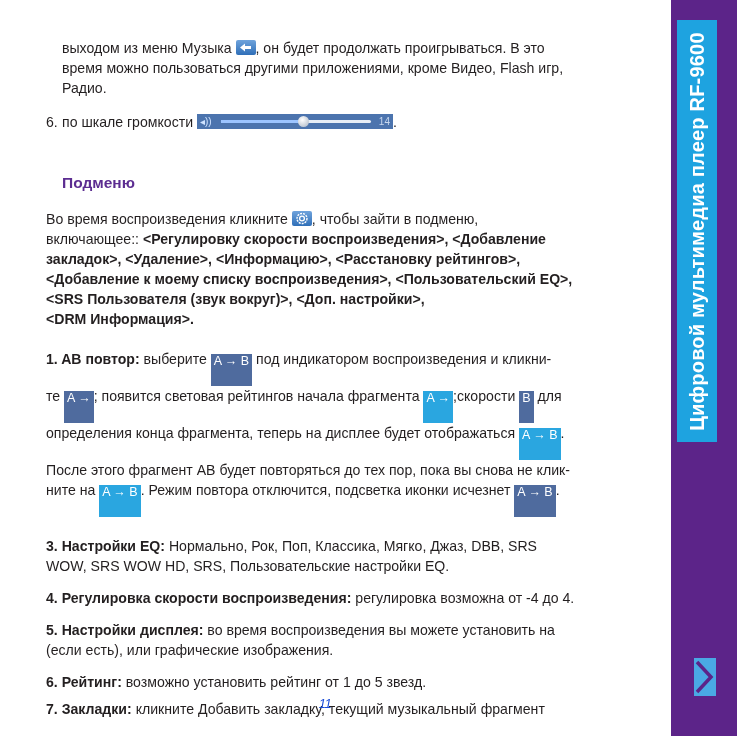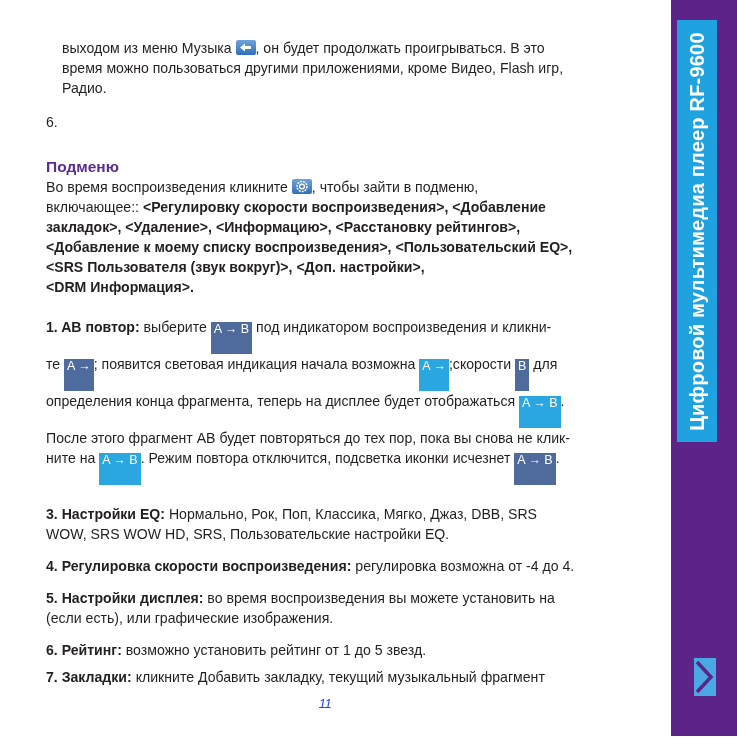--- a/index.html
+++ b/index.html
@@ -14,21 +14,21 @@
     font-size: 14.1px; line-height: 20px;
   }
   .p { margin: 0; }
   .indent { padding-left: 16px; }
   .num-item { display: flex; }
   .num-item .n { width: 16px; flex: none; }
   .sp8 { height: 12px; }
   .sp6 { height: 7px; }
   .heading {
     color: #5c2d91; font-weight: bold; font-size: 15.5px; line-height: 20px;
-    margin: 0;
+    margin: 16px;
   }
   b { font-weight: bold; }
   .chip {
     display: inline-block; height: 32px; line-height: 15px; padding: 0 3px;
     font-size: 12.5px; color: #ffffff; vertical-align: -1px;
   }
   .chip.steel { background: #4f6b9e; }
   .chip.cyan { background: #2aa6e0; }
   .icon-box {
     display: inline-block; width: 20px; height: 15px; vertical-align: -2px;
@@ -81,20 +81,26 @@
     </p>
     <p class="p">время можно пользоваться другими приложениями, кроме Видео, Flash игр,</p>
     <p class="p">Радио.</p>
   </div>
 
   <div class="sp8" style="height:14px"></div>
 
   <div class="num-item">
     <span class="n">6.</span>
     <div>
+      <p class="p">
+        <span>по шкале громкости </span><span class="volume-bar"><span class="spk">◂))</span><span class="track">
+              <span class="fill"></span>
+              <span class="knob"></span>
+            </span><span class="val">14</span></span><span>.</span>
+      </p>
     </div>
   </div>
 
   <div style="height:25px"></div>
 
   <p class="heading">Подменю</p>
   <p class="p">
     <span>Во время воспроизведения кликните </span><span class="icon-box"><svg width="20" height="15" viewBox="0 0 20 15">
           <circle cx="10" cy="7.5" r="5" fill="none" stroke="#ffffff" stroke-width="1.4" stroke-dasharray="2 1"></circle>
           <circle cx="10" cy="7.5" r="2.4" fill="none" stroke="#ffffff" stroke-width="1.3"></circle>
@@ -108,21 +114,21 @@
   <p class="p"><b>&lt;SRS Пользователя (звук вокруг)&gt;, &lt;Доп. настройки&gt;,</b></p>
   <p class="p"><b>&lt;DRM Информация&gt;.</b></p>
 
   <div style="height:20px"></div>
 
   <div>
     <p class="p">
       <b>1. AB повтор:</b><span> выберите </span><span class="chip steel">A → B</span><span> под индикатором воспроизведения и кликни-</span>
     </p>
     <p class="p">
-      <span>те </span><span class="chip steel">A →</span><span>; появится световая индикация начала возможна </span><span class="chip cyan">A →</span><span>;скорости </span><span class="chip steel">B</span><span> для</span>
+      <span>те </span><span class="chip steel">A →</span><span>; появится световая рейтингов начала фрагмента </span><span class="chip cyan">A →</span><span>;скорости </span><span class="chip steel">B</span><span> для</span>
     </p>
     <p class="p">
       <span>определения конца фрагмента, теперь на дисплее будет отображаться </span><span class="chip cyan">A → B</span><span>.</span>
     </p>
     <p class="p">После этого фрагмент AB будет повторяться до тех пор, пока вы снова не клик-</p>
     <p class="p">
       <span>ните на </span><span class="chip cyan">A → B</span><span>. Режим повтора отключится, подсветка иконки исчезнет </span><span class="chip steel">A → B</span><span>.</span>
     </p>
   </div>
 

